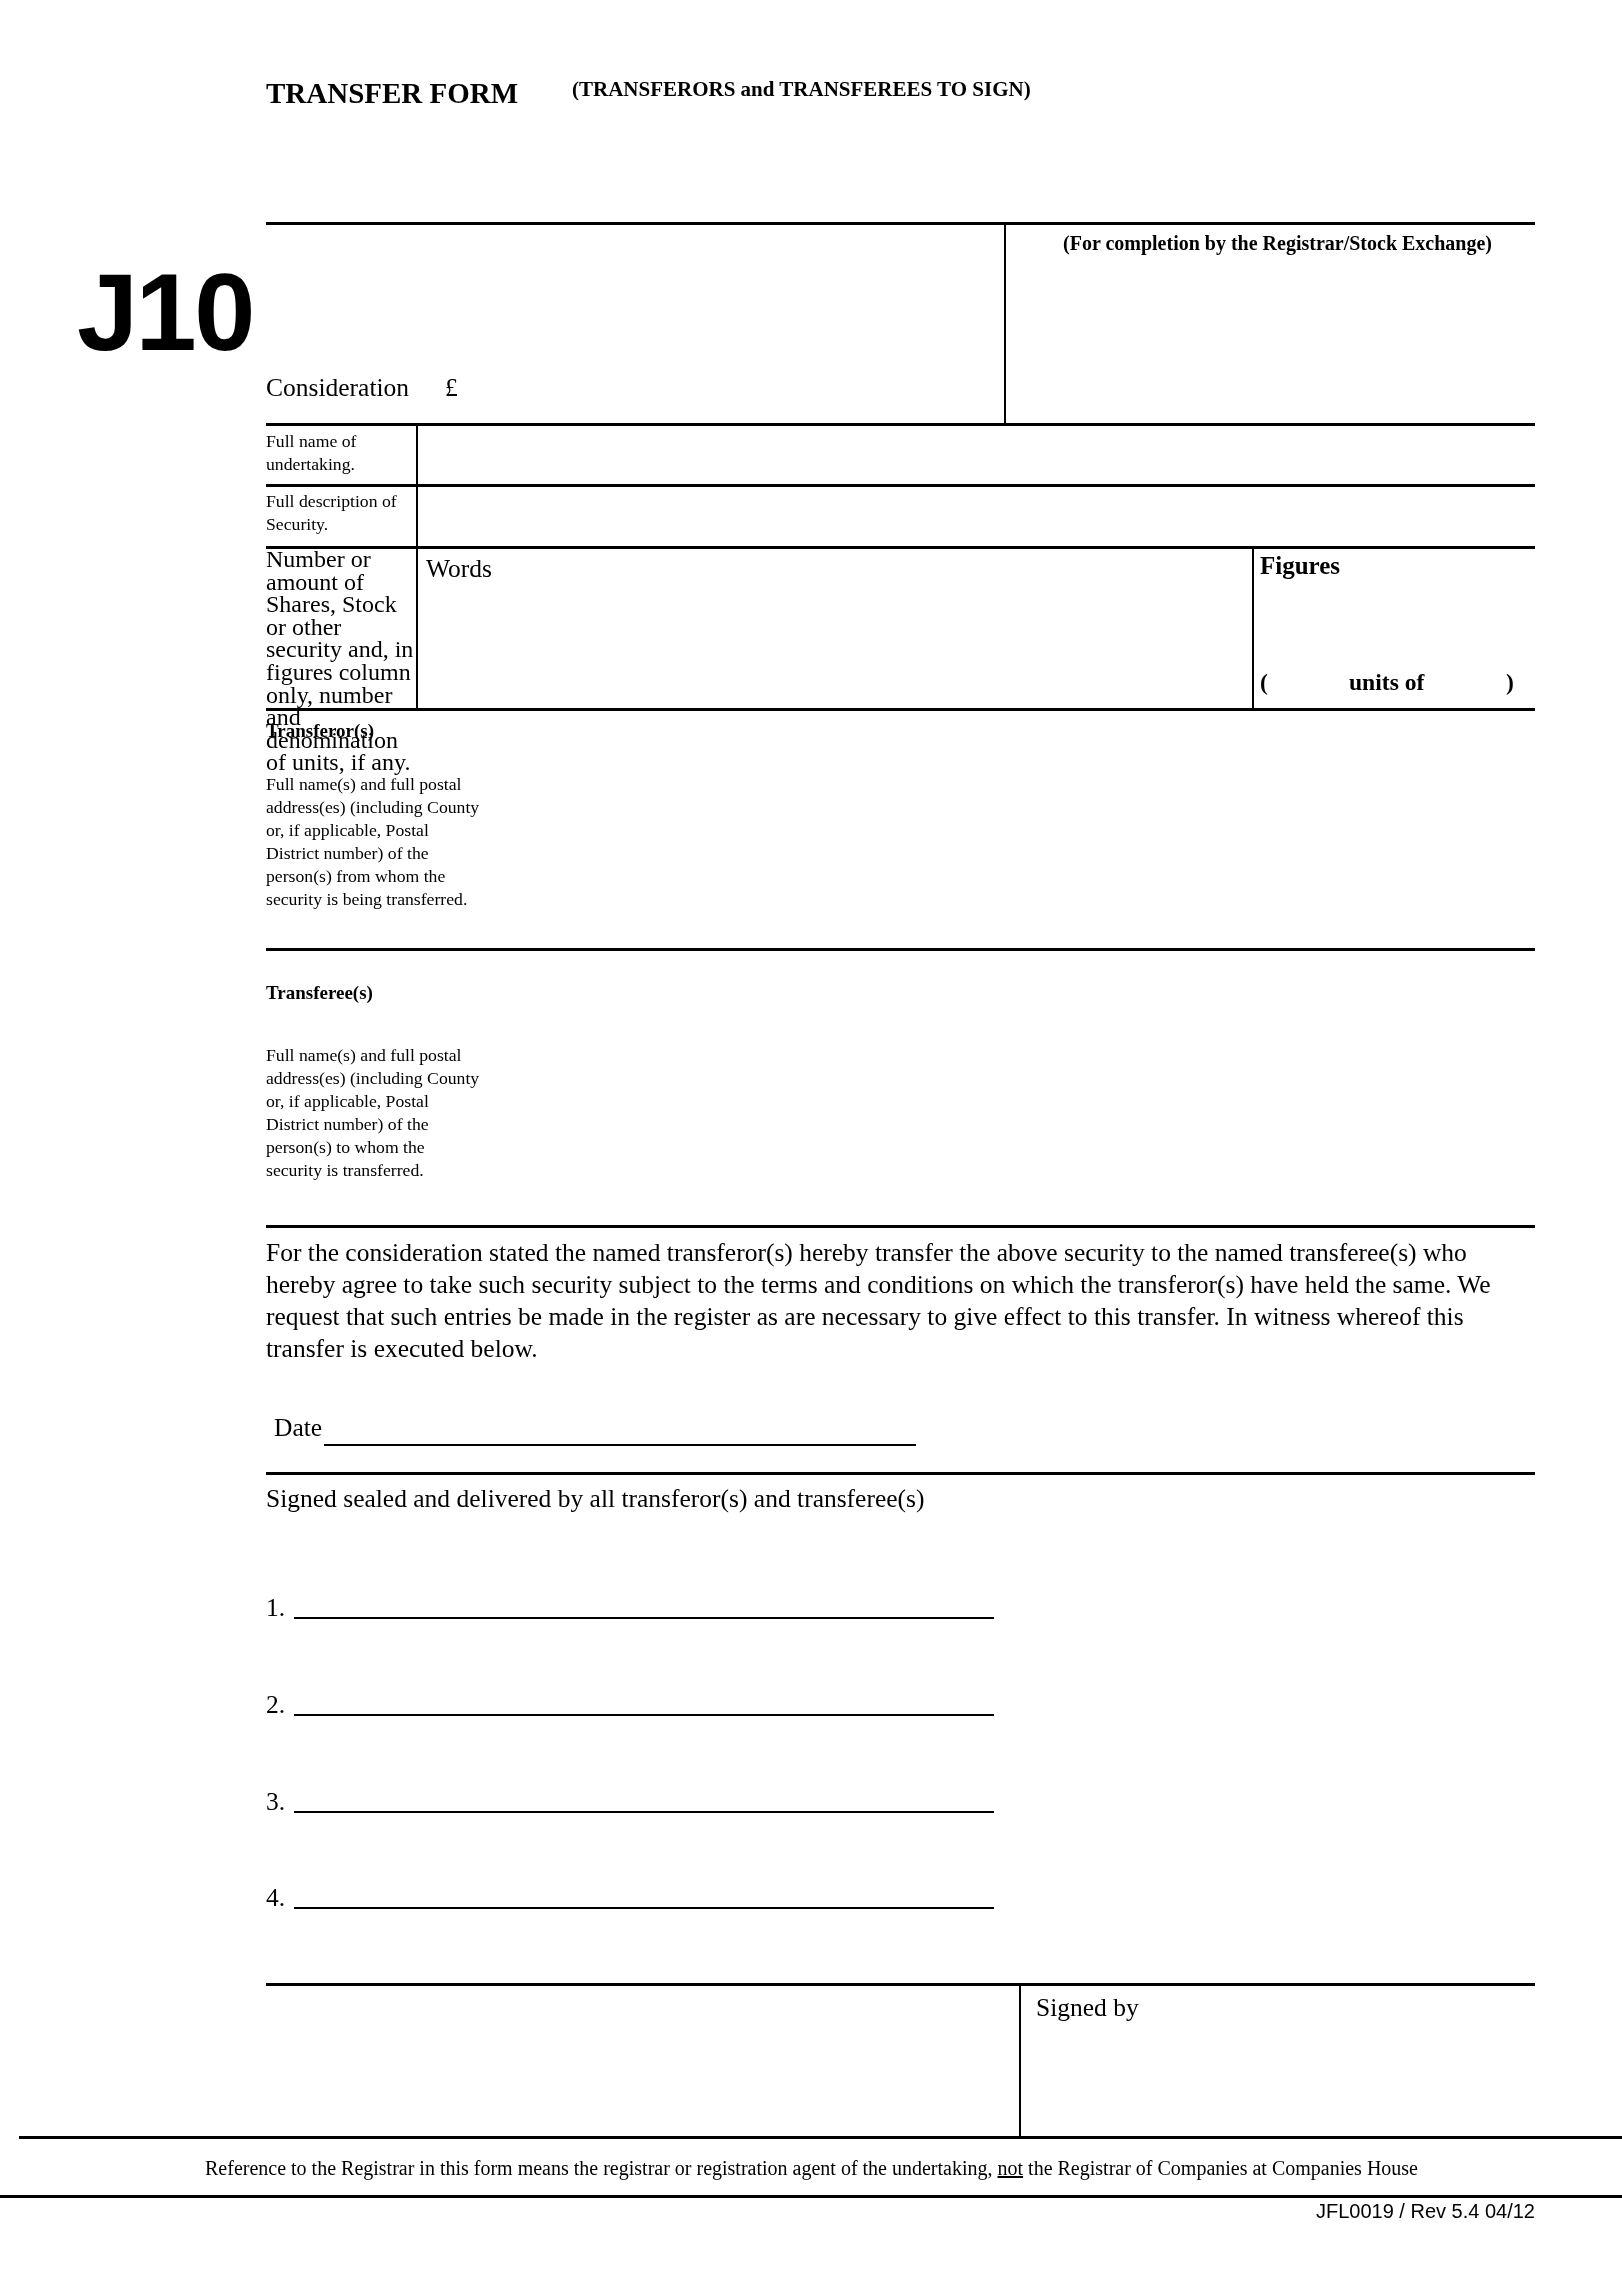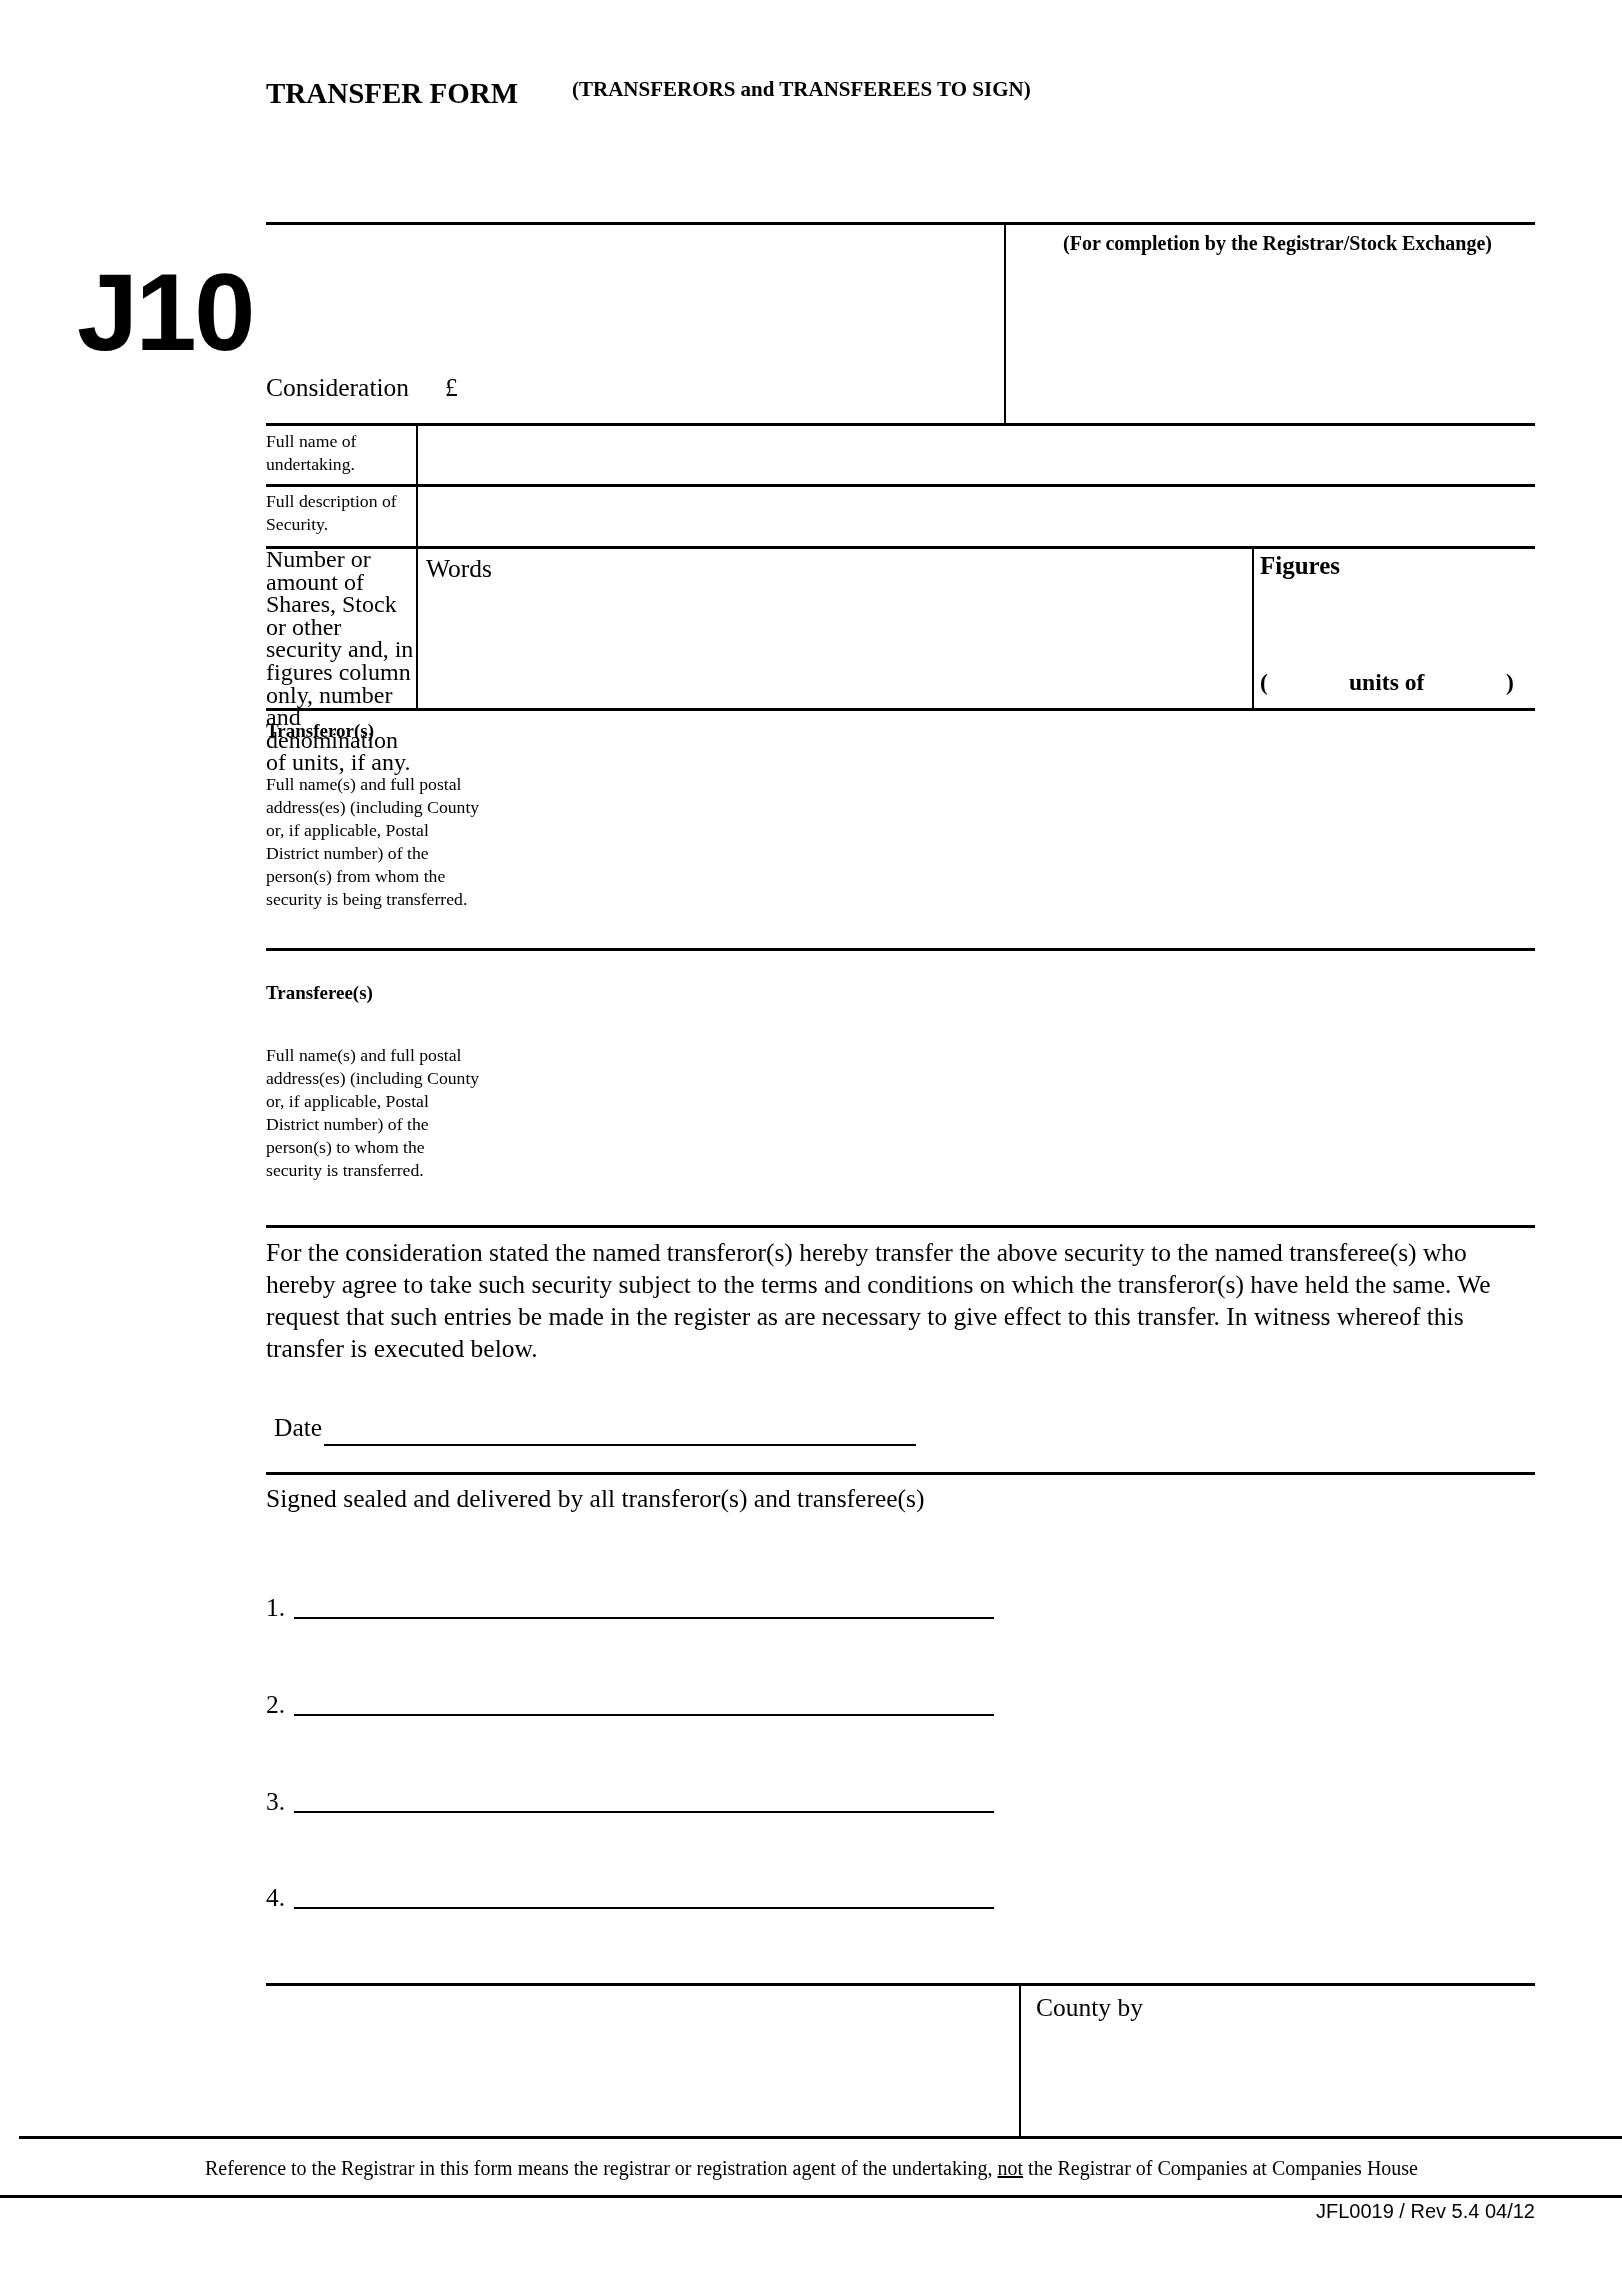--- a/index.html
+++ b/index.html
@@ -82,21 +82,21 @@
 <div class="sigline" style="left:294px; top:1617px; width:700px;"></div>
 <div class="abs body38" style="left:266px; top:1690px;">2.</div>
 <div class="sigline" style="left:294px; top:1714px; width:700px;"></div>
 <div class="abs body38" style="left:266px; top:1787px;">3.</div>
 <div class="sigline" style="left:294px; top:1811px; width:700px;"></div>
 <div class="abs body38" style="left:266px; top:1883px;">4.</div>
 <div class="sigline" style="left:294px; top:1907px; width:700px;"></div>
 
 <div class="hr" style="left:266px; top:1983px; width:1269px;"></div>
 <div class="vr" style="left:1019px; top:1984px; height:154px;"></div>
-<div class="abs body38" style="left:1036px; top:1993px;">County by</div>
+<div class="abs body38" style="left:1036px; top:1993px;">Signed by</div>
 <div class="abs" style="left:1027px; top:2029px; width:504px; height:105px;"></div>
 <div class="hr" style="left:19px; top:2136px; width:1604px;"></div>
 
 <div class="abs foot" style="left:0; width:1623px; top:2157px; text-align:center;">
   <span>Reference to the Registrar in this form means the registrar or registration agent of the undertaking,</span>
   <u>not</u>
   <span>the Registrar of Companies at Companies House</span>
 </div>
 <div class="hr" style="left:0; top:2195px; width:1623px;"></div>
 <div class="abs code" style="right:88px; top:2200px;">JFL0019 / Rev 5.4 04/12</div>

